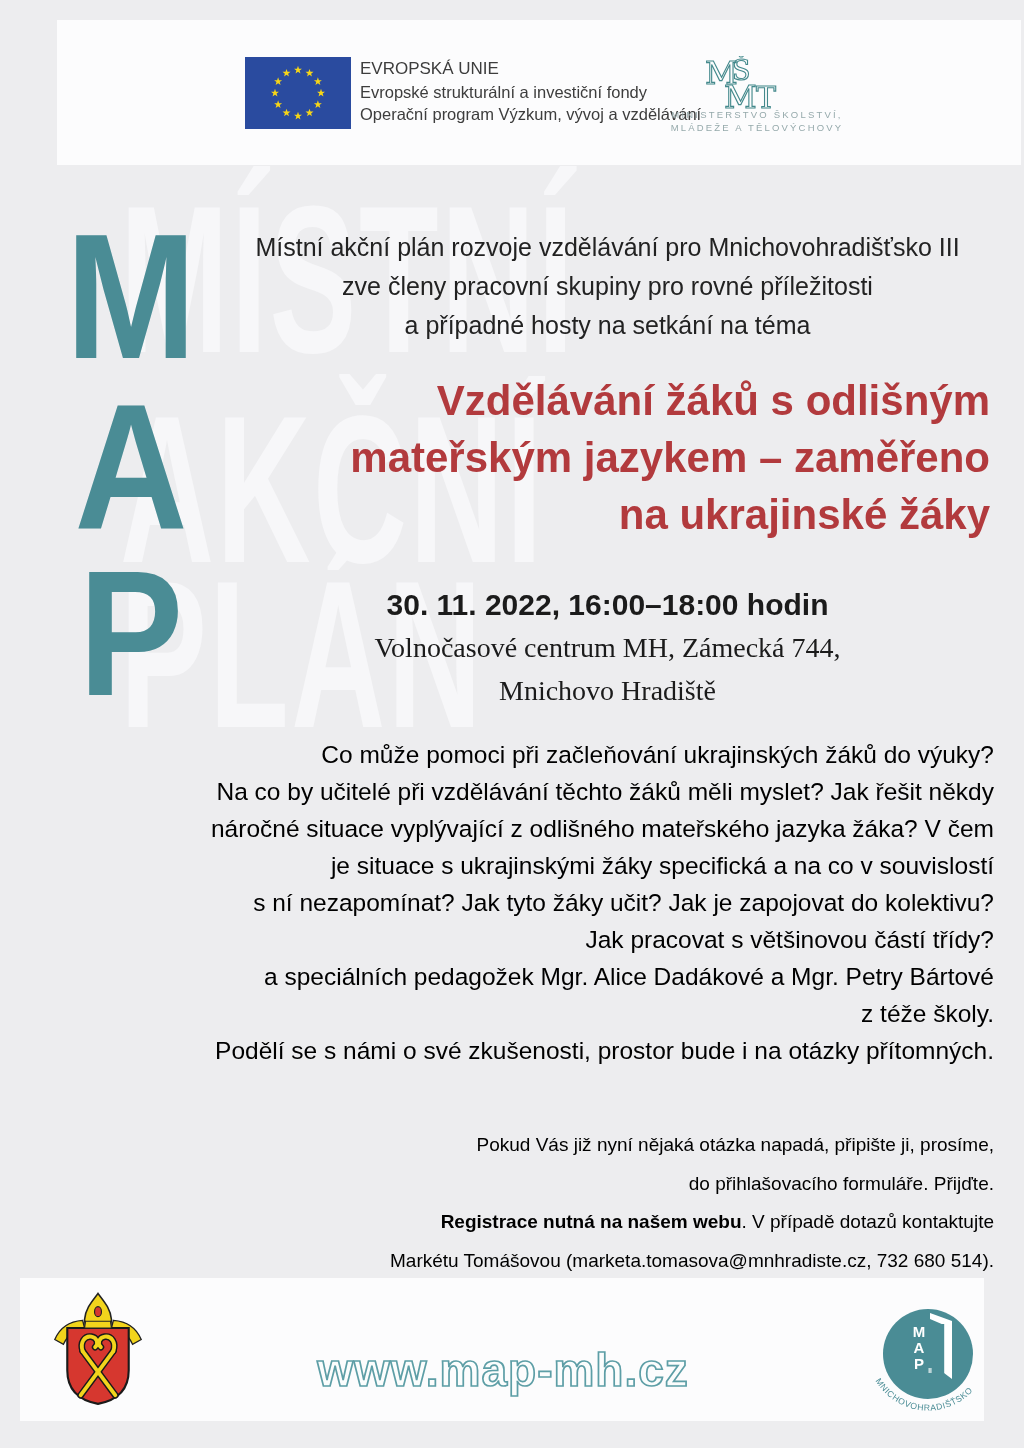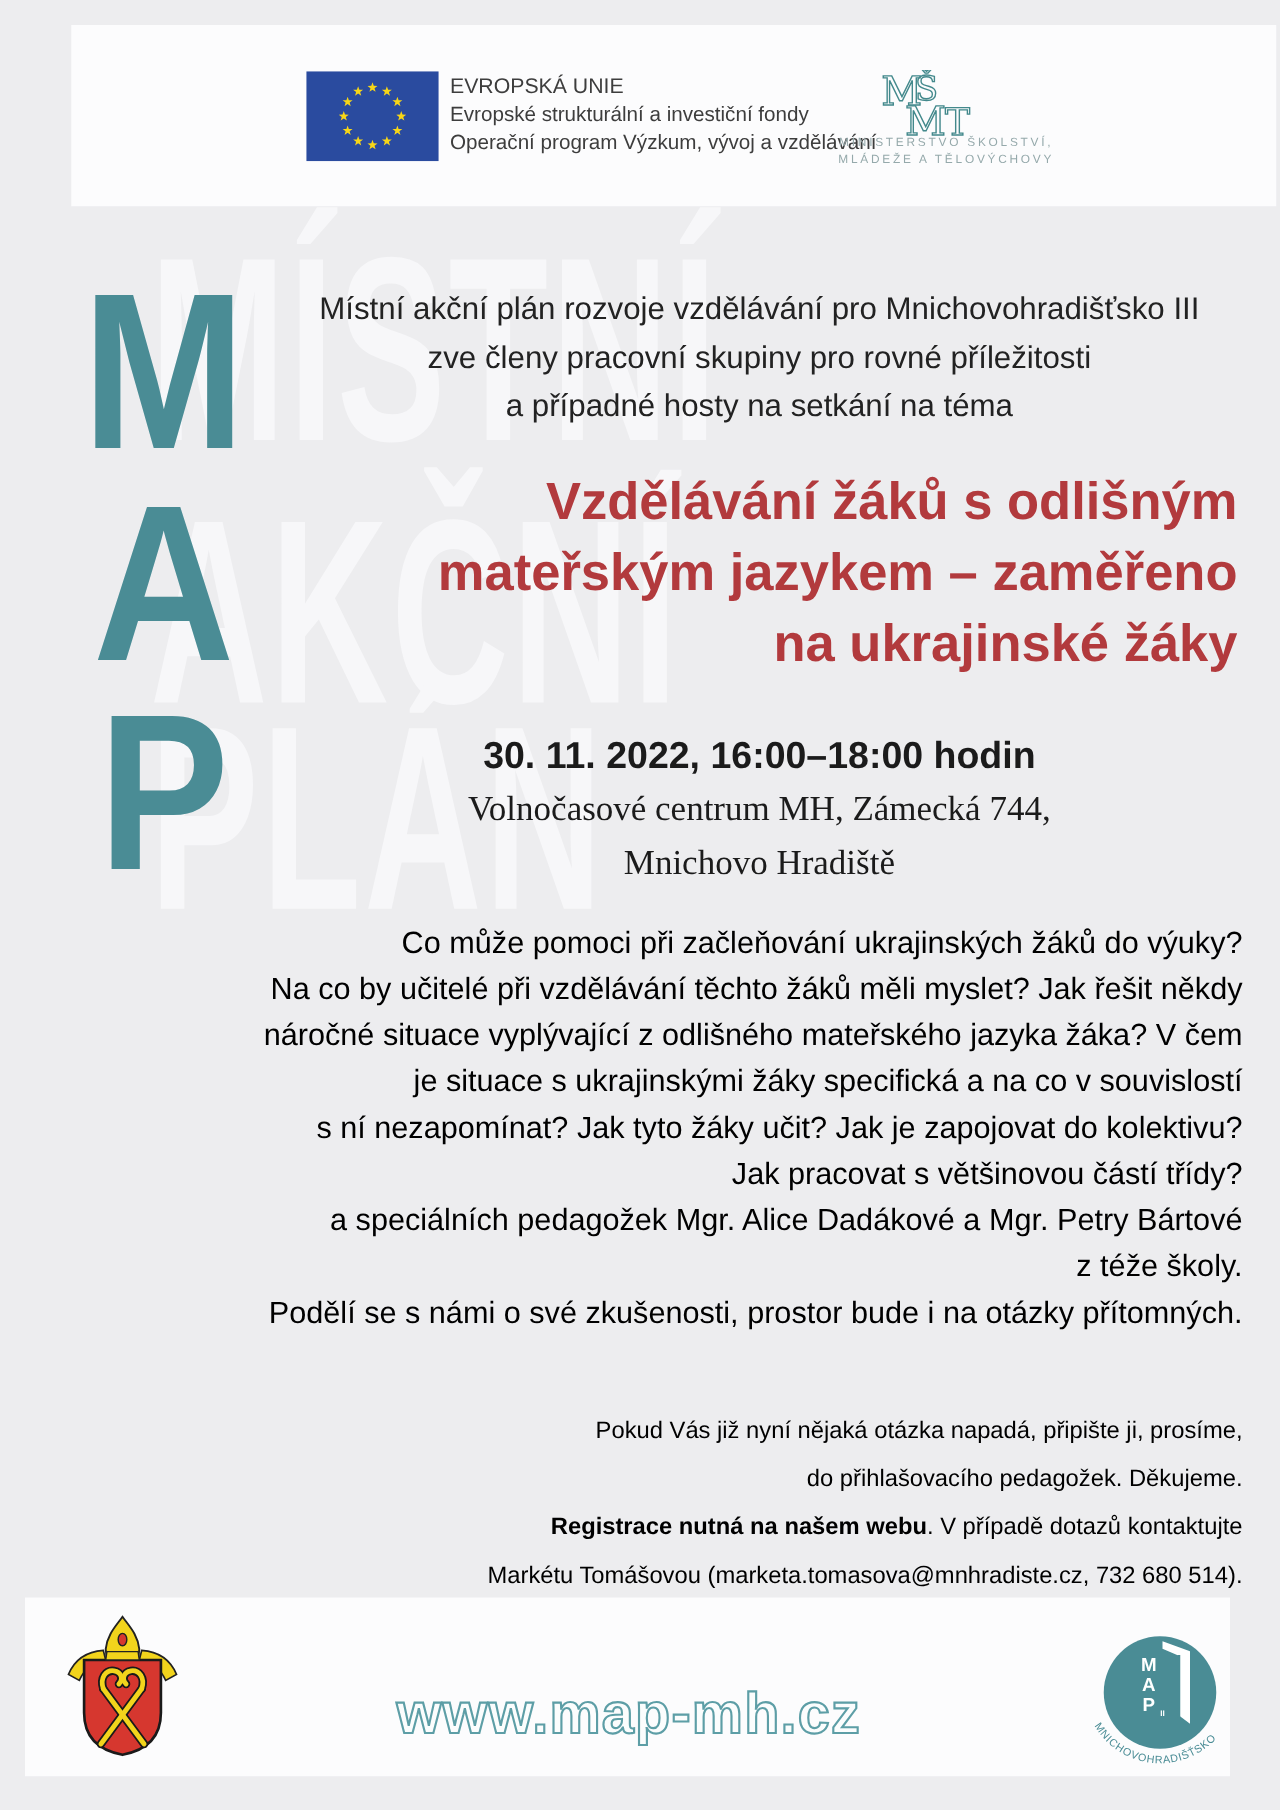--- a/index.html
+++ b/index.html
@@ -119,21 +119,21 @@
   <div>je situace s ukrajinskými žáky specifická a na co v souvislostí</div>
   <div>s ní nezapomínat? Jak tyto žáky učit? Jak je zapojovat do kolektivu?</div>
   <div>Jak pracovat s většinovou částí třídy?</div>
   <div>a speciálních pedagožek Mgr. Alice Dadákové a Mgr. Petry Bártové</div>
   <div>z téže školy.</div>
   <div>Podělí se s námi o své zkušenosti, prostor bude i na otázky přítomných.</div>
 </div>
 
 <div class="wide reg-par">
   <div>Pokud Vás již nyní nějaká otázka napadá, připište ji, prosíme,</div>
-  <div>do přihlašovacího pedagožek. Děkujeme.</div>
+  <div>do přihlašovacího formuláře. Přijďte.</div>
   <div><b>Registrace nutná na našem webu</b><span>. V případě dotazů kontaktujte</span></div>
   <div>Markétu Tomášovou (marketa.tomasova@mnhradiste.cz, 732 680 514).</div>
 </div>
 
 <div class="band-bottom"></div>
 
 <svg class="coa" viewBox="0 0 100 130" xmlns="http://www.w3.org/2000/svg">
 
   <path d="M34,32 C20,33 10,40 5,52 L14,57 C19,46 26,41 36,40 Z" fill="#f2d41c" stroke="#222" stroke-width="1.4"></path>
   <path d="M66,32 C80,33 90,40 95,52 L86,57 C81,46 74,41 64,40 Z" fill="#f2d41c" stroke="#222" stroke-width="1.4"></path>

